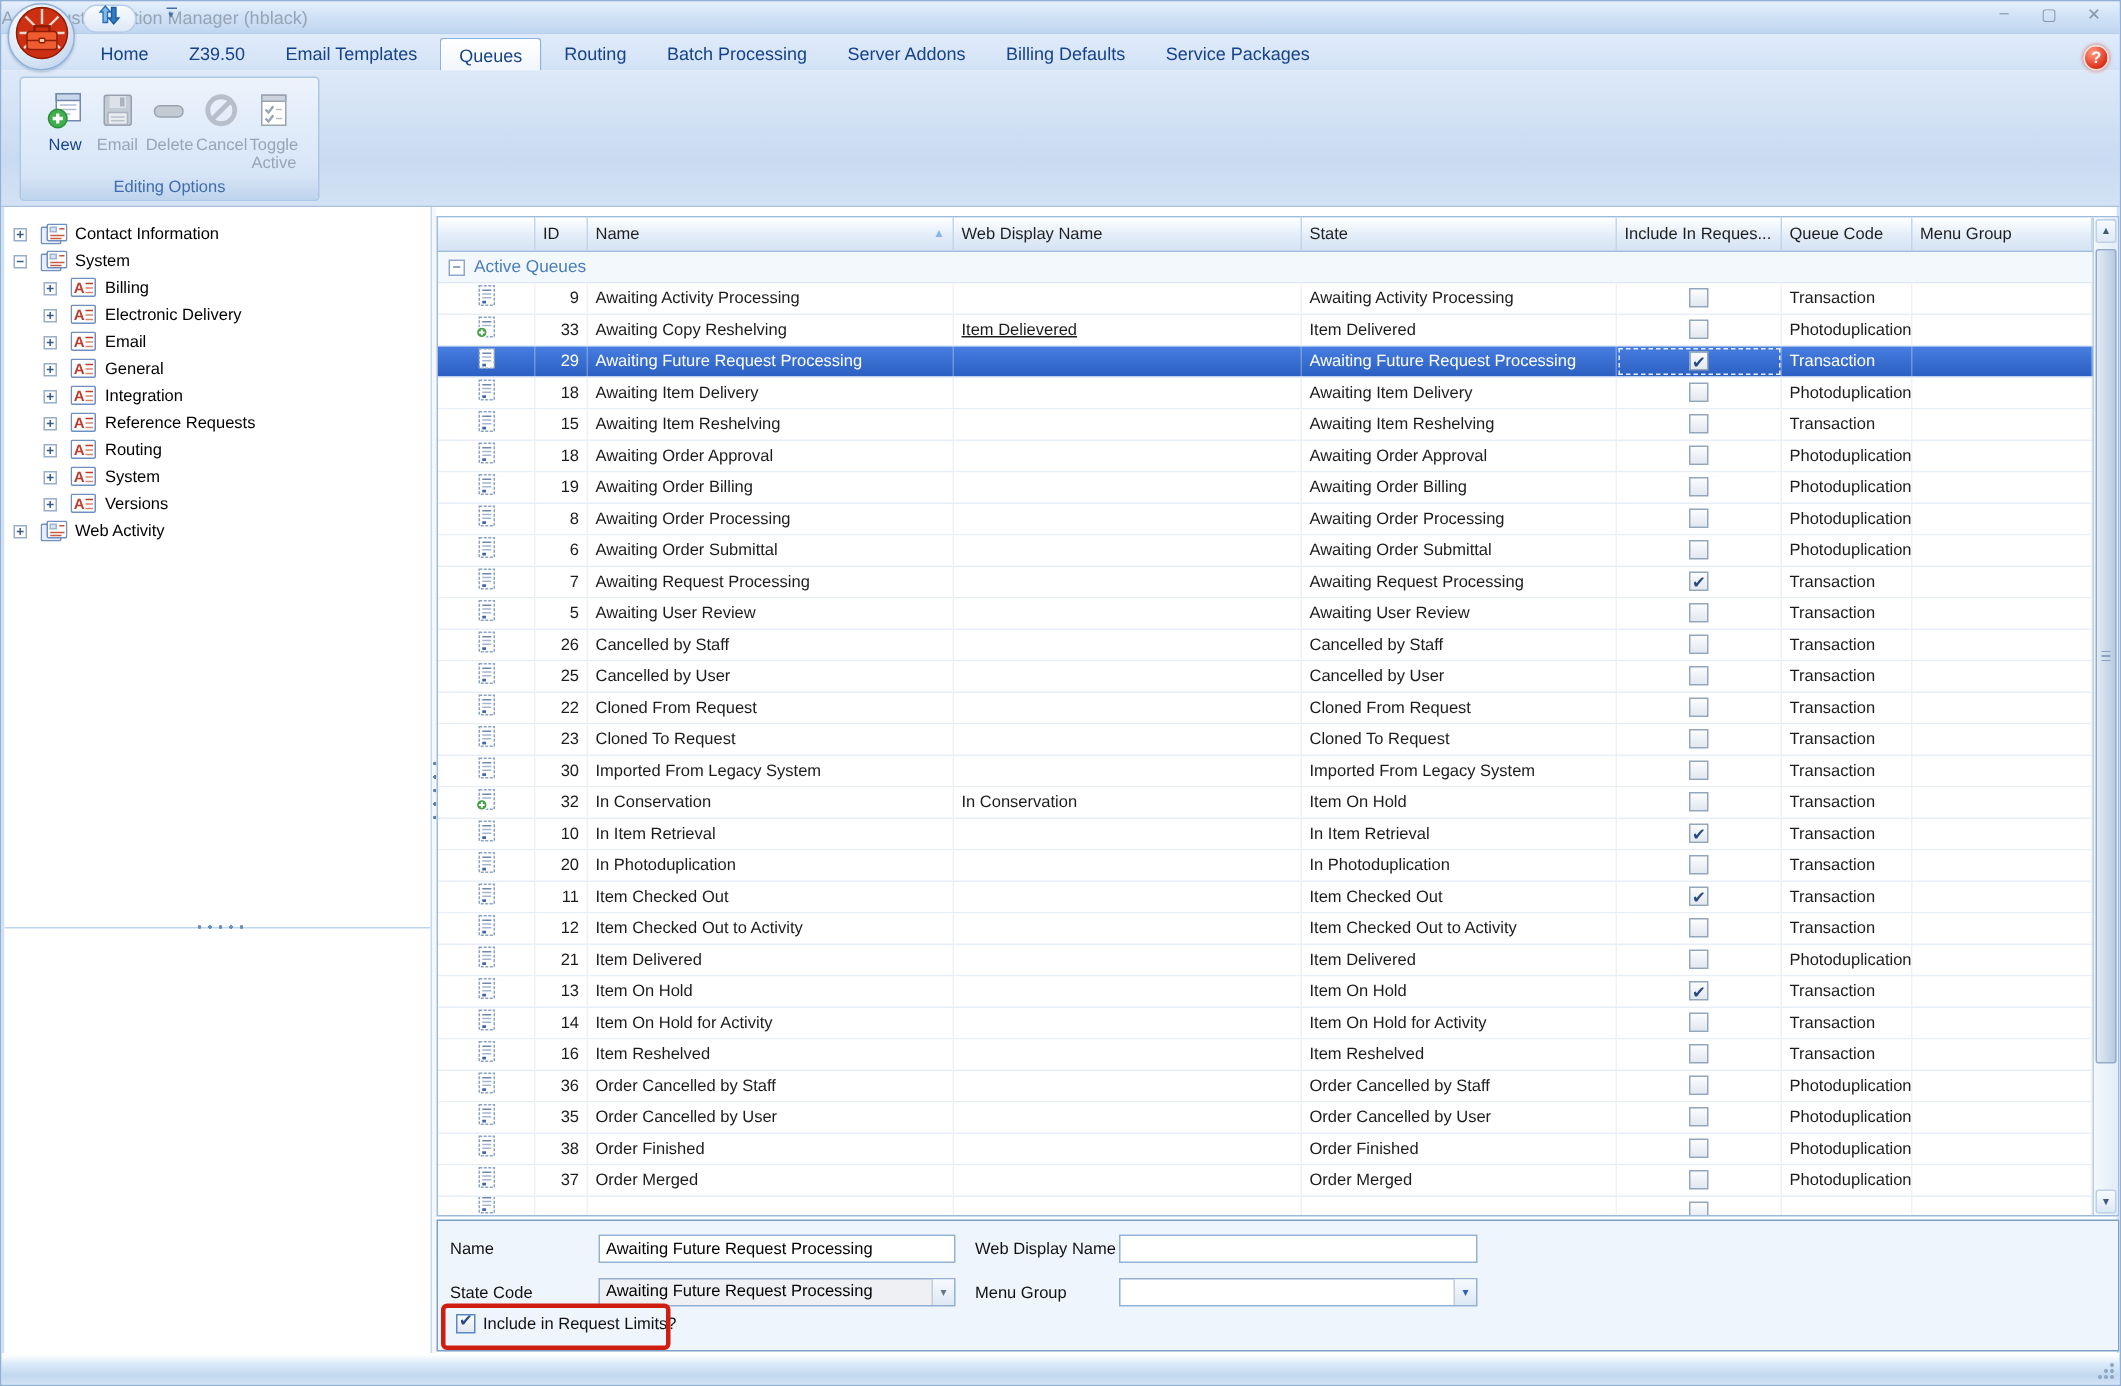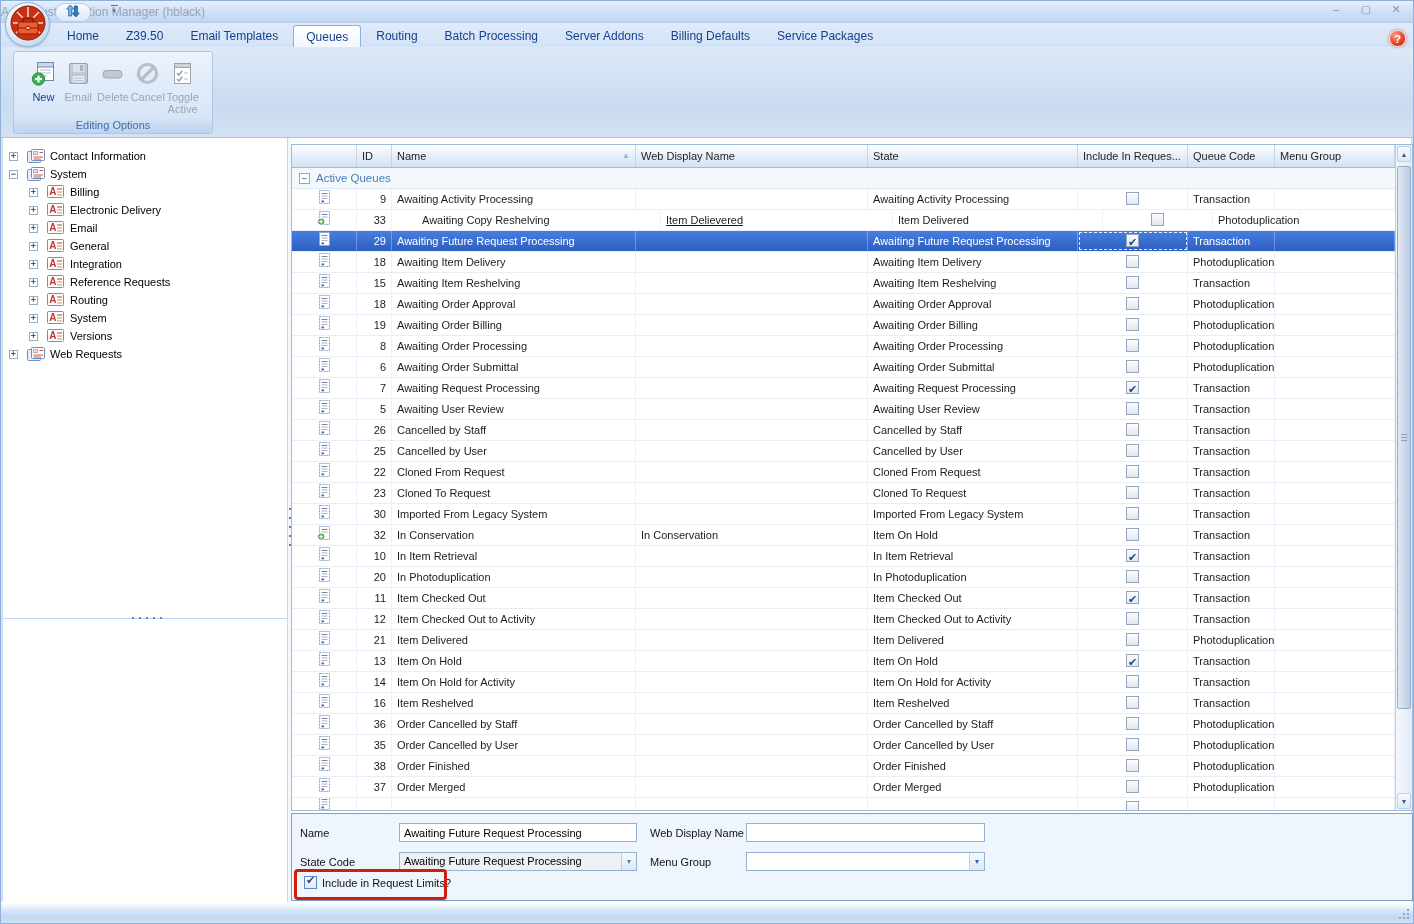--- a/index.html
+++ b/index.html
@@ -396,21 +396,21 @@
         <div class="t-row" style="padding-left: 6px;">
           <span class="exp">+</span>
           <span class="t-ico"><svg width="18" height="14" viewBox="0 0 18 14">
               <rect x="0.5" y="2.5" width="13" height="11" rx="1" fill="#e8eefb" stroke="#6f8fc0"></rect>
               <rect x="4.5" y="0.5" width="13" height="11" rx="1" fill="#fff" stroke="#6f8fc0"></rect>
               <rect x="6.5" y="2.5" width="4" height="3" fill="#d8e2f2" stroke="#9eb4d4"></rect>
               <line x1="12.5" y1="3.5" x2="16" y2="3.5" stroke="#c0543c"></line>
               <line x1="6.5" y1="8" x2="16" y2="8" stroke="#c75b41"></line>
               <line x1="6.5" y1="10" x2="14" y2="10" stroke="#c75b41"></line>
             </svg></span>
-          <span>Web Requests</span>
+          <span>Web Activity</span>
         </div>
       </div>
     <div class="hsplit">
         <div class="hsplit-dots"></div>
       </div>
   </div>
   <div class="vsplit">
       <div class="vsplit-dots"></div>
     </div>
 
@@ -456,21 +456,21 @@
               <span style="display: inline-block; margin-top: 2px;"><svg width="15" height="16" viewBox="0 0 15 16">
                   <rect x="2.5" y="1.5" width="10" height="13" fill="#fff" stroke="#8ba3c4" stroke-dasharray="2 1"></rect>
                   <line x1="4.5" y1="4.5" x2="10.5" y2="4.5" stroke="#6f87ad"></line>
                   <line x1="4.5" y1="7" x2="10.5" y2="7" stroke="#a3b5cf"></line>
                   <circle cx="4.2" cy="11.6" r="3.6" fill="#43a047" stroke="#fff"></circle>
                   <line x1="4.2" y1="9.7" x2="4.2" y2="13.5" stroke="#fff" stroke-width="1.3"></line>
                   <line x1="2.3" y1="11.6" x2="6.1" y2="11.6" stroke="#fff" stroke-width="1.3"></line>
                 </svg></span>
             </div>
             <div class="g-cell cell-id" style="width: 35px;">33</div>
-            <div class="g-cell " style="width: 244px; margin-left: 25px;">Awaiting Copy Reshelving</div>
+            <div class="g-cell " style="width: 244px;">Awaiting Copy Reshelving</div>
             <div class="g-cell " style="width: 232px; text-decoration: underline;">Item Delievered</div>
             <div class="g-cell " style="width: 210px;">Item Delivered</div>
             <div class="g-cell cell-include" style="width: 110px;">
               <span class="cb"></span>
             </div>
             <div class="g-cell " style="width: 87px;">Photoduplication</div>
             <div class="g-cell " style="width: 120px;"></div>
           </div>
           <div class="g-row sel">
             <div class="g-cell cell-icon" style="width: 65px; text-align: center;">

